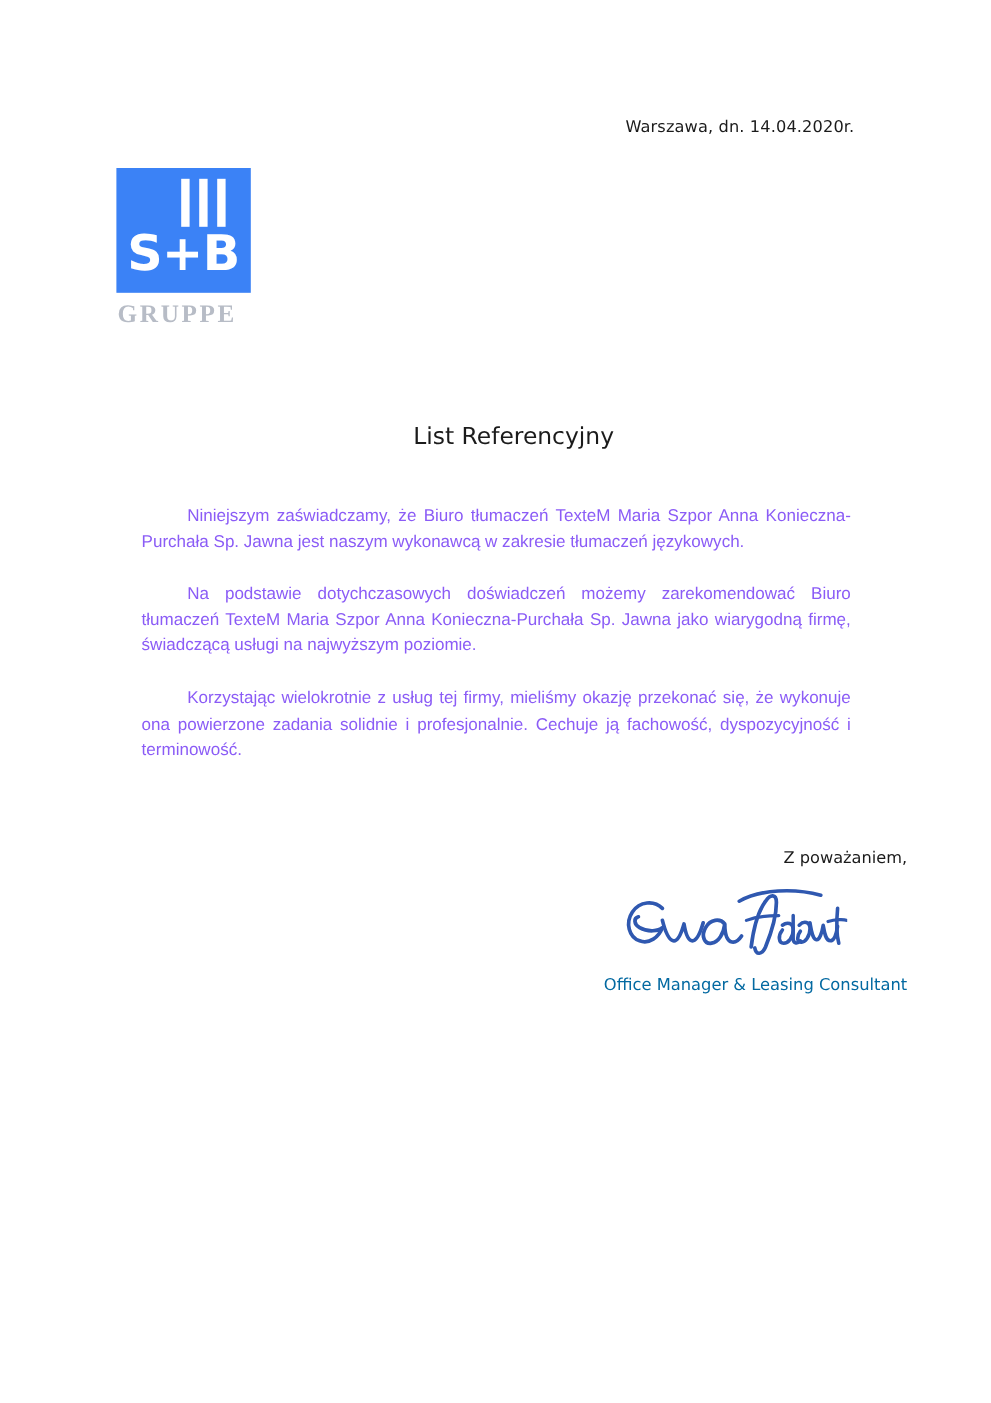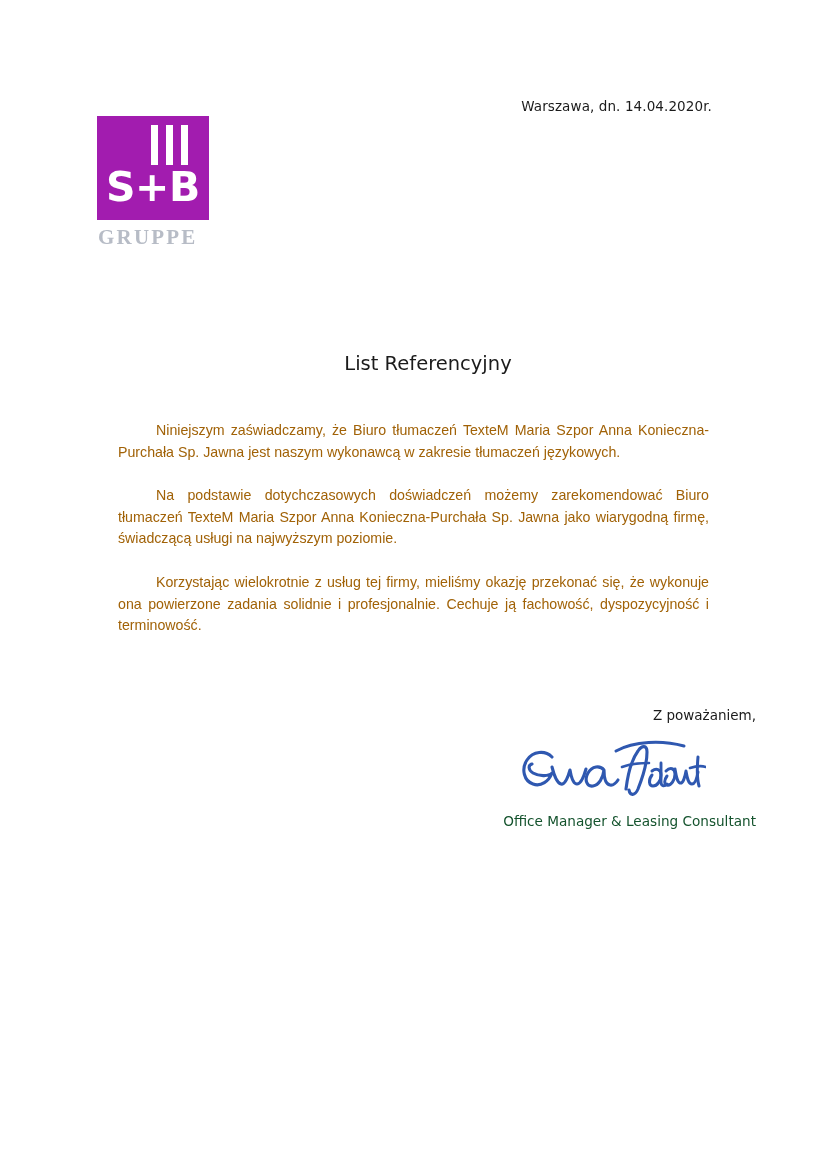--- a/index.html
+++ b/index.html
@@ -40,21 +40,22 @@
   .logo-block {
     position: absolute;
     left: 97px;
     top: 116px;
     width: 112px;
   }
   .logo-square {
     position: relative;
     width: 112px;
     height: 104px;
-    background: #a21caf;
+    background: #3b82f6;
+    margin-top: 24px;
   }
   .logo-bars {
     position: absolute;
     left: 54px;
     top: 9px;
     display: flex;
     gap: 8px;
   }
   .logo-bars span {
     display: block;
@@ -103,21 +104,21 @@
     left: 118px;
     top: 420px;
     width: 591px;
   }
   .para {
     font-family: "Liberation Sans", sans-serif;
     font-size: 14.2px;
     line-height: 21.6px;
     text-align: justify;
     text-indent: 38px;
-    color: #a16207;
+    color: #8b5cf6;
     margin: 0 0 22px 0;
     hyphens: manual;
   }
   .para:last-child { margin-bottom: 0; }
 
   
   .sign-block {
     position: absolute;
     left: 466px;
     top: 707px;
@@ -135,21 +136,21 @@
     display: flex;
     justify-content: center;
     align-items: center;
   }
   .sign-mark svg { display: block; }
   .sign-titles {
     margin-top: 12px;
     font-family: "DejaVu Sans", sans-serif;
     font-size: 13.6px;
     line-height: 20.5px;
-    color: #14532d;
+    color: #0369a1;
   }
 </style>
 </head>
 <body>
 
 <div class="page">
 
   <div class="date-line">Warszawa, dn. 14.04.2020r.</div>
 
   <div class="logo-block">

